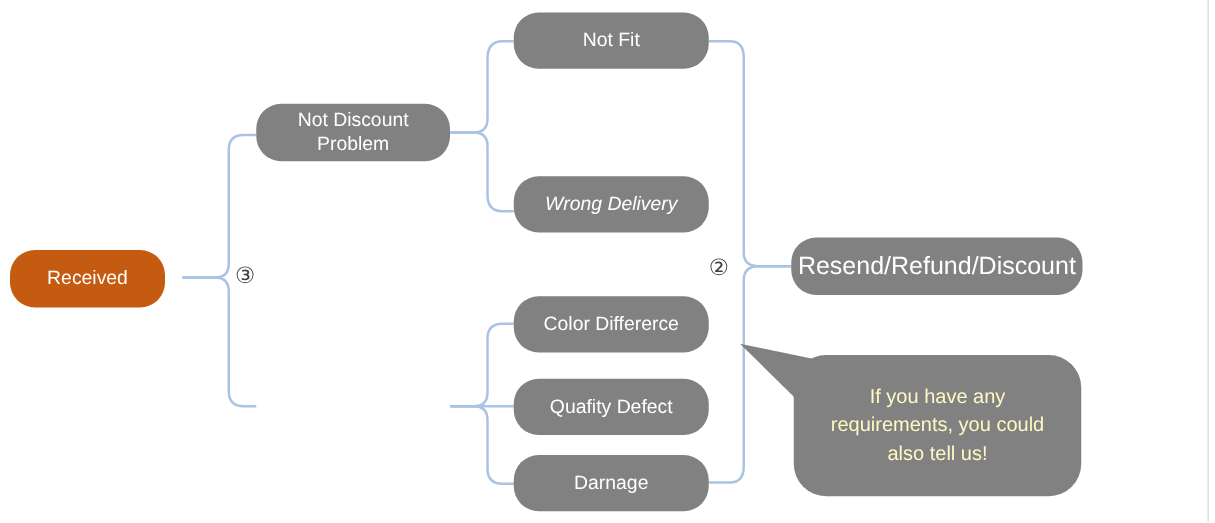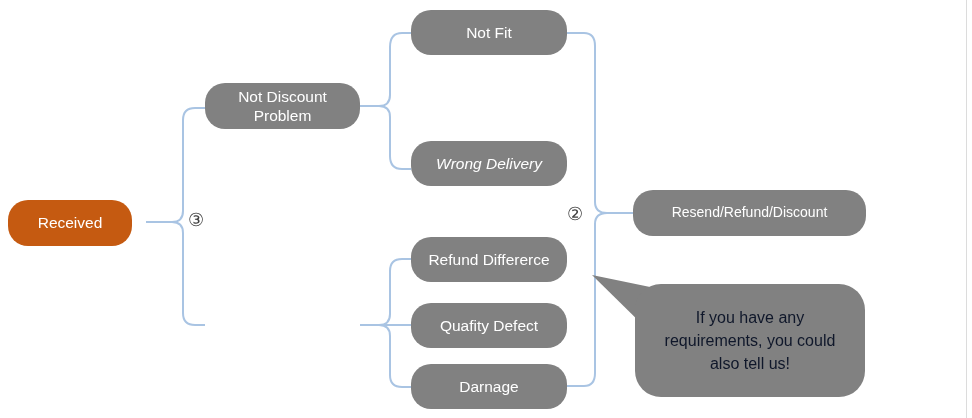--- a/index.html
+++ b/index.html
@@ -39,21 +39,21 @@
   .node.gray   { background: #818181; }
   .node.orange { background: #c55a11; }
   .callout-bubble {
     position: absolute;
     z-index: 3;
     display: flex;
     align-items: center;
     justify-content: center;
     text-align: center;
     background: #818181;
-    color: #0f172a;
+    color: #fef9c3;
     font-size: 16px;
     line-height: 1.45;
     white-space: pre-line;
     border-radius: 26px;
     box-sizing: border-box;
     padding: 6px 10px;
   }
   .marker {
     position: absolute;
     z-index: 2;
@@ -101,27 +101,27 @@
   <div class="node orange" style="left:8px; top:200px; width:124px; height:46px;">Received</div>
 
   <div class="node gray" style="left:205px; top:83px; width:155px; height:46px;">Not Discount
 Problem</div>
 
 
   <div class="node gray" style="left:411px; top:10px; width:156px; height:45px;">Not Fit</div>
 
   <div class="node gray" style="left:411px; top:141px; width:156px; height:45px;font-style:italic;">Wrong Delivery</div>
 
-  <div class="node gray" style="left:411px; top:237px; width:156px; height:45px;">Refund Differerce</div>
+  <div class="node gray" style="left:411px; top:237px; width:156px; height:45px;">Color Differerce</div>
 
   <div class="node gray" style="left:411px; top:364px; width:156px; height:45px;">Darnage</div>
 
   <div class="node gray" style="left:411px; top:303px; width:156px; height:45px;">Quafity Defect</div>
 
-  <div class="node gray" style="left:633px; top:190px; width:233px; height:46px; font-size:14px;">Resend/Refund/Discount</div>
+  <div class="node gray" style="left:633px; top:190px; width:233px; height:46px; font-size:20px;">Resend/Refund/Discount</div>
 
   <div class="callout-bubble" style="left:635px; top:284px; width:230px; height:113px;">If you have any
 requirements, you could
 also tell us!</div>
 
   <div class="marker" style="left:196px; top:220px;">③</div>
 
   <div class="marker" style="left:575px; top:214px;">②</div>
 
 </div>

